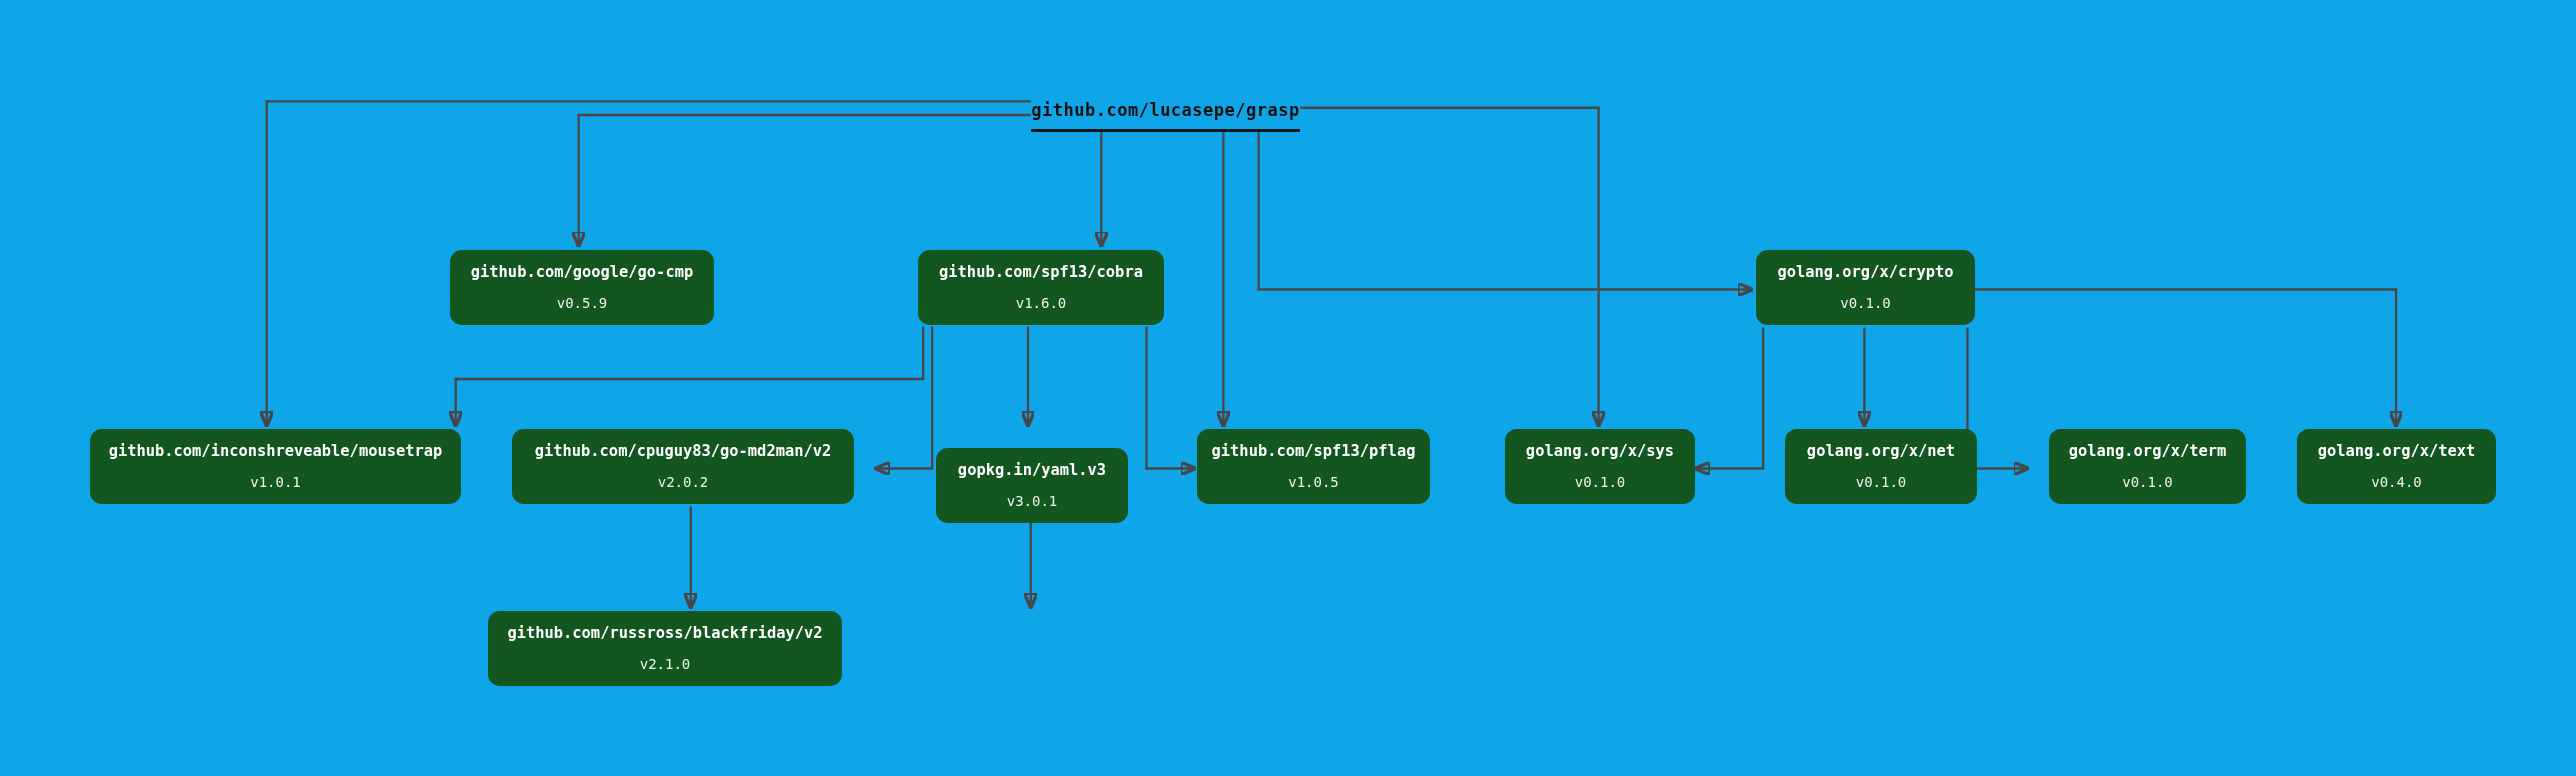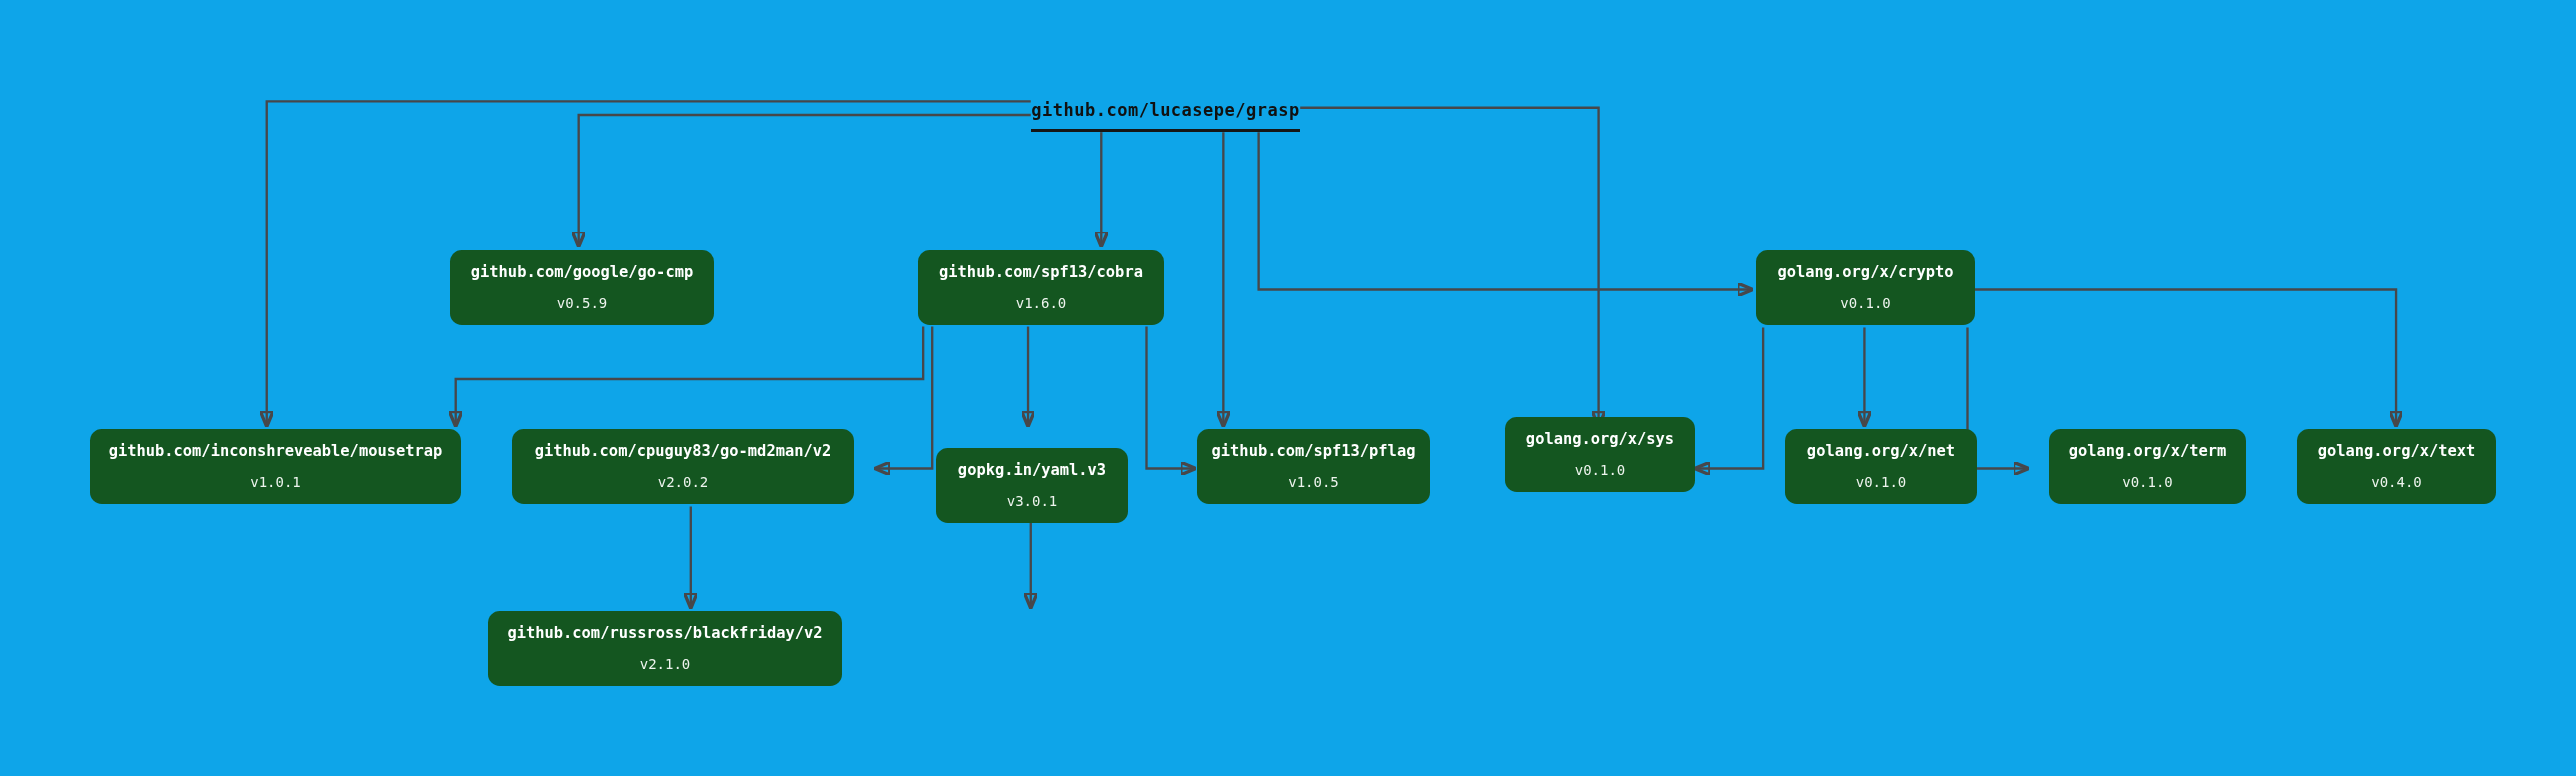--- a/index.html
+++ b/index.html
@@ -125,21 +125,21 @@
   <div class="node" style="left:936px; top:429px; width:192px;margin-top:19px;">
     <div class="title">gopkg.in/yaml.v3</div>
     <div class="version">v3.0.1</div>
   </div>
 
   <div class="node" style="left:1197px; top:429px; width:233px;">
     <div class="title">github.com/spf13/pflag</div>
     <div class="version">v1.0.5</div>
   </div>
 
-  <div class="node" style="left:1505px; top:417px; width:190px;">
+  <div class="node" style="left:1505px; top:429px; width:190px;">
     <div class="title">golang.org/x/sys</div>
     <div class="version">v0.1.0</div>
   </div>
 
   <div class="node" style="left:1769px; top:429px; width:192px;margin-left:16px;">
     <div class="title">golang.org/x/net</div>
     <div class="version">v0.1.0</div>
   </div>
 
   <div class="node" style="left:2030px; top:429px; width:197px;margin-left:19px;">

